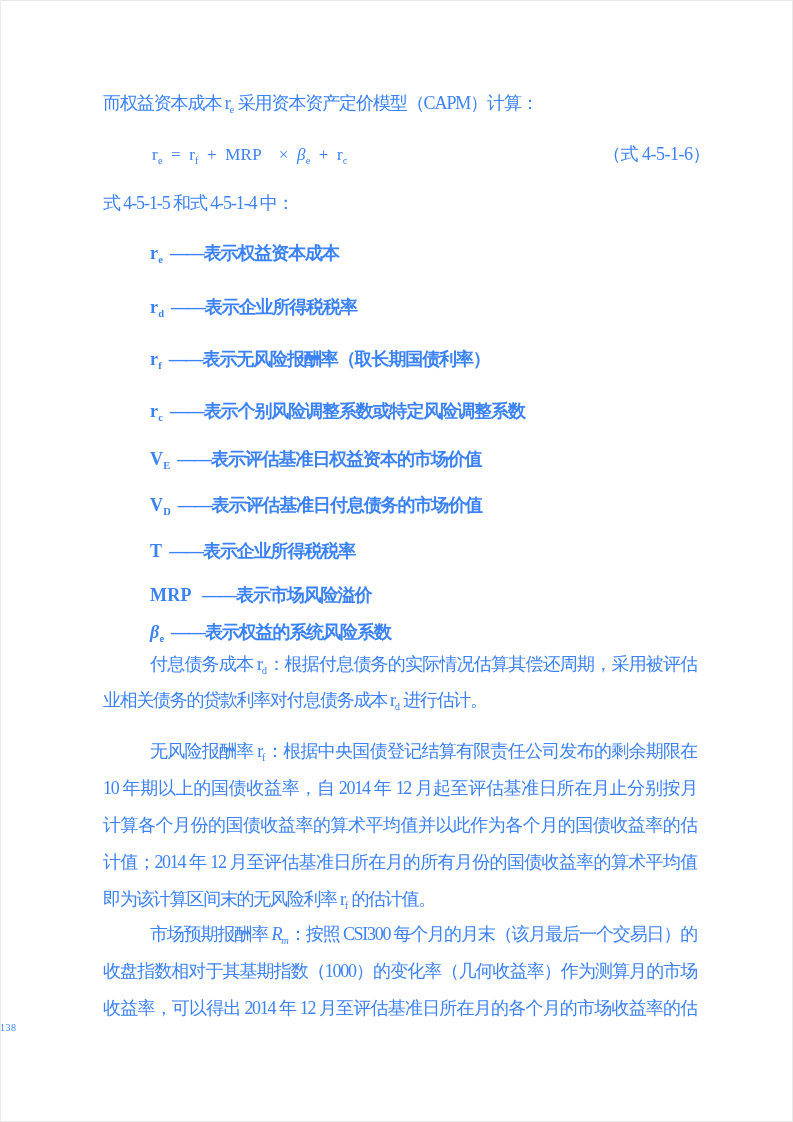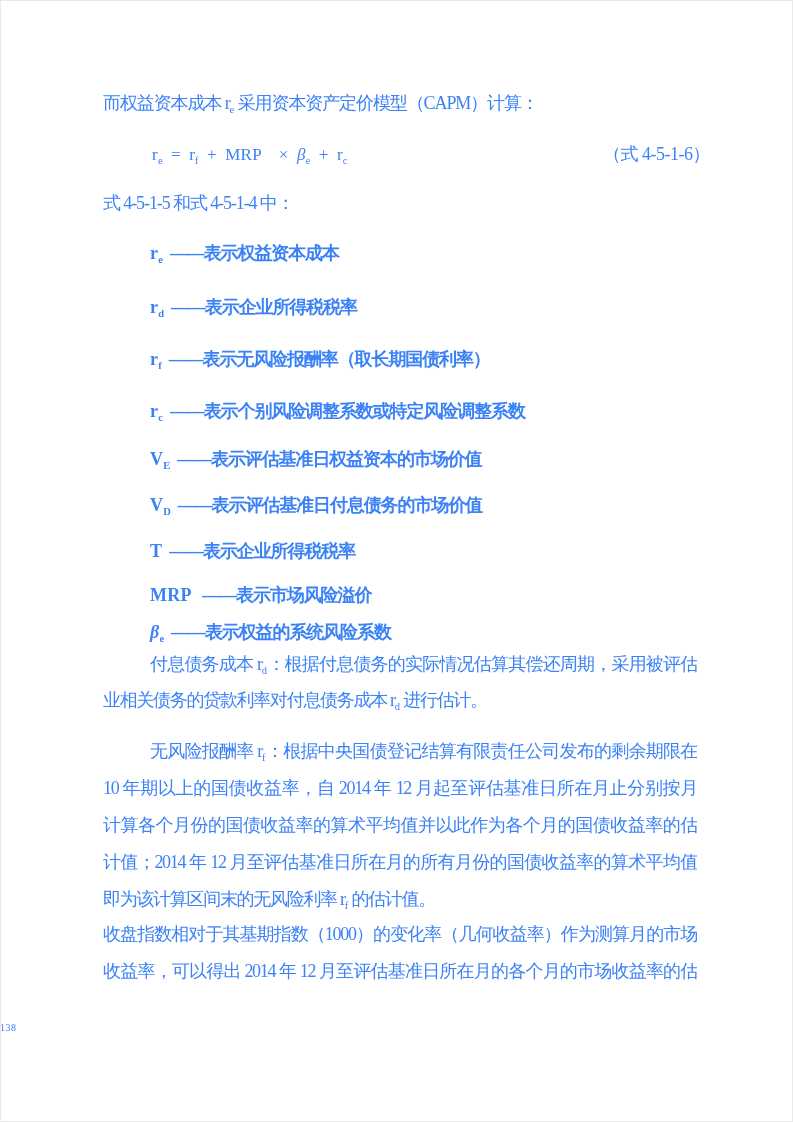--- a/index.html
+++ b/index.html
@@ -127,19 +127,20 @@
 
   <div class="para" style="top:733px">
     <div class="pline fill indent">无风险报酬率 r<sub>f</sub>：根据中央国债登记结算有限责任公司发布的剩余期限在</div>
     <div class="pline fill">10 年期以上的国债收益率，自 2014 年 12 月起至评估基准日所在月止分别按月</div>
     <div class="pline fill">计算各个月份的国债收益率的算术平均值并以此作为各个月的国债收益率的估</div>
     <div class="pline fill">计值；2014 年 12 月至评估基准日所在月的所有月份的国债收益率的算术平均值</div>
     <div class="pline">即为该计算区间末的无风险利率 r<sub>f</sub> 的估计值。</div>
   </div>
 
   <div class="para" style="top:916px">
+    <div class="pline fill indent">市场预期报酬率 <i>R<sub>m</sub></i>：按照 CSI300 每个月的月末（该月最后一个交易日）的</div>
     <div class="pline fill">收盘指数相对于其基期指数（1000）的变化率（几何收益率）作为测算月的市场</div>
     <div class="pline fill">收益率，可以得出 2014 年 12 月至评估基准日所在月的各个月的市场收益率的估</div>
   </div>
 
   <div class="page-number">138</div>
 
 </div>
 
 </body></html>

